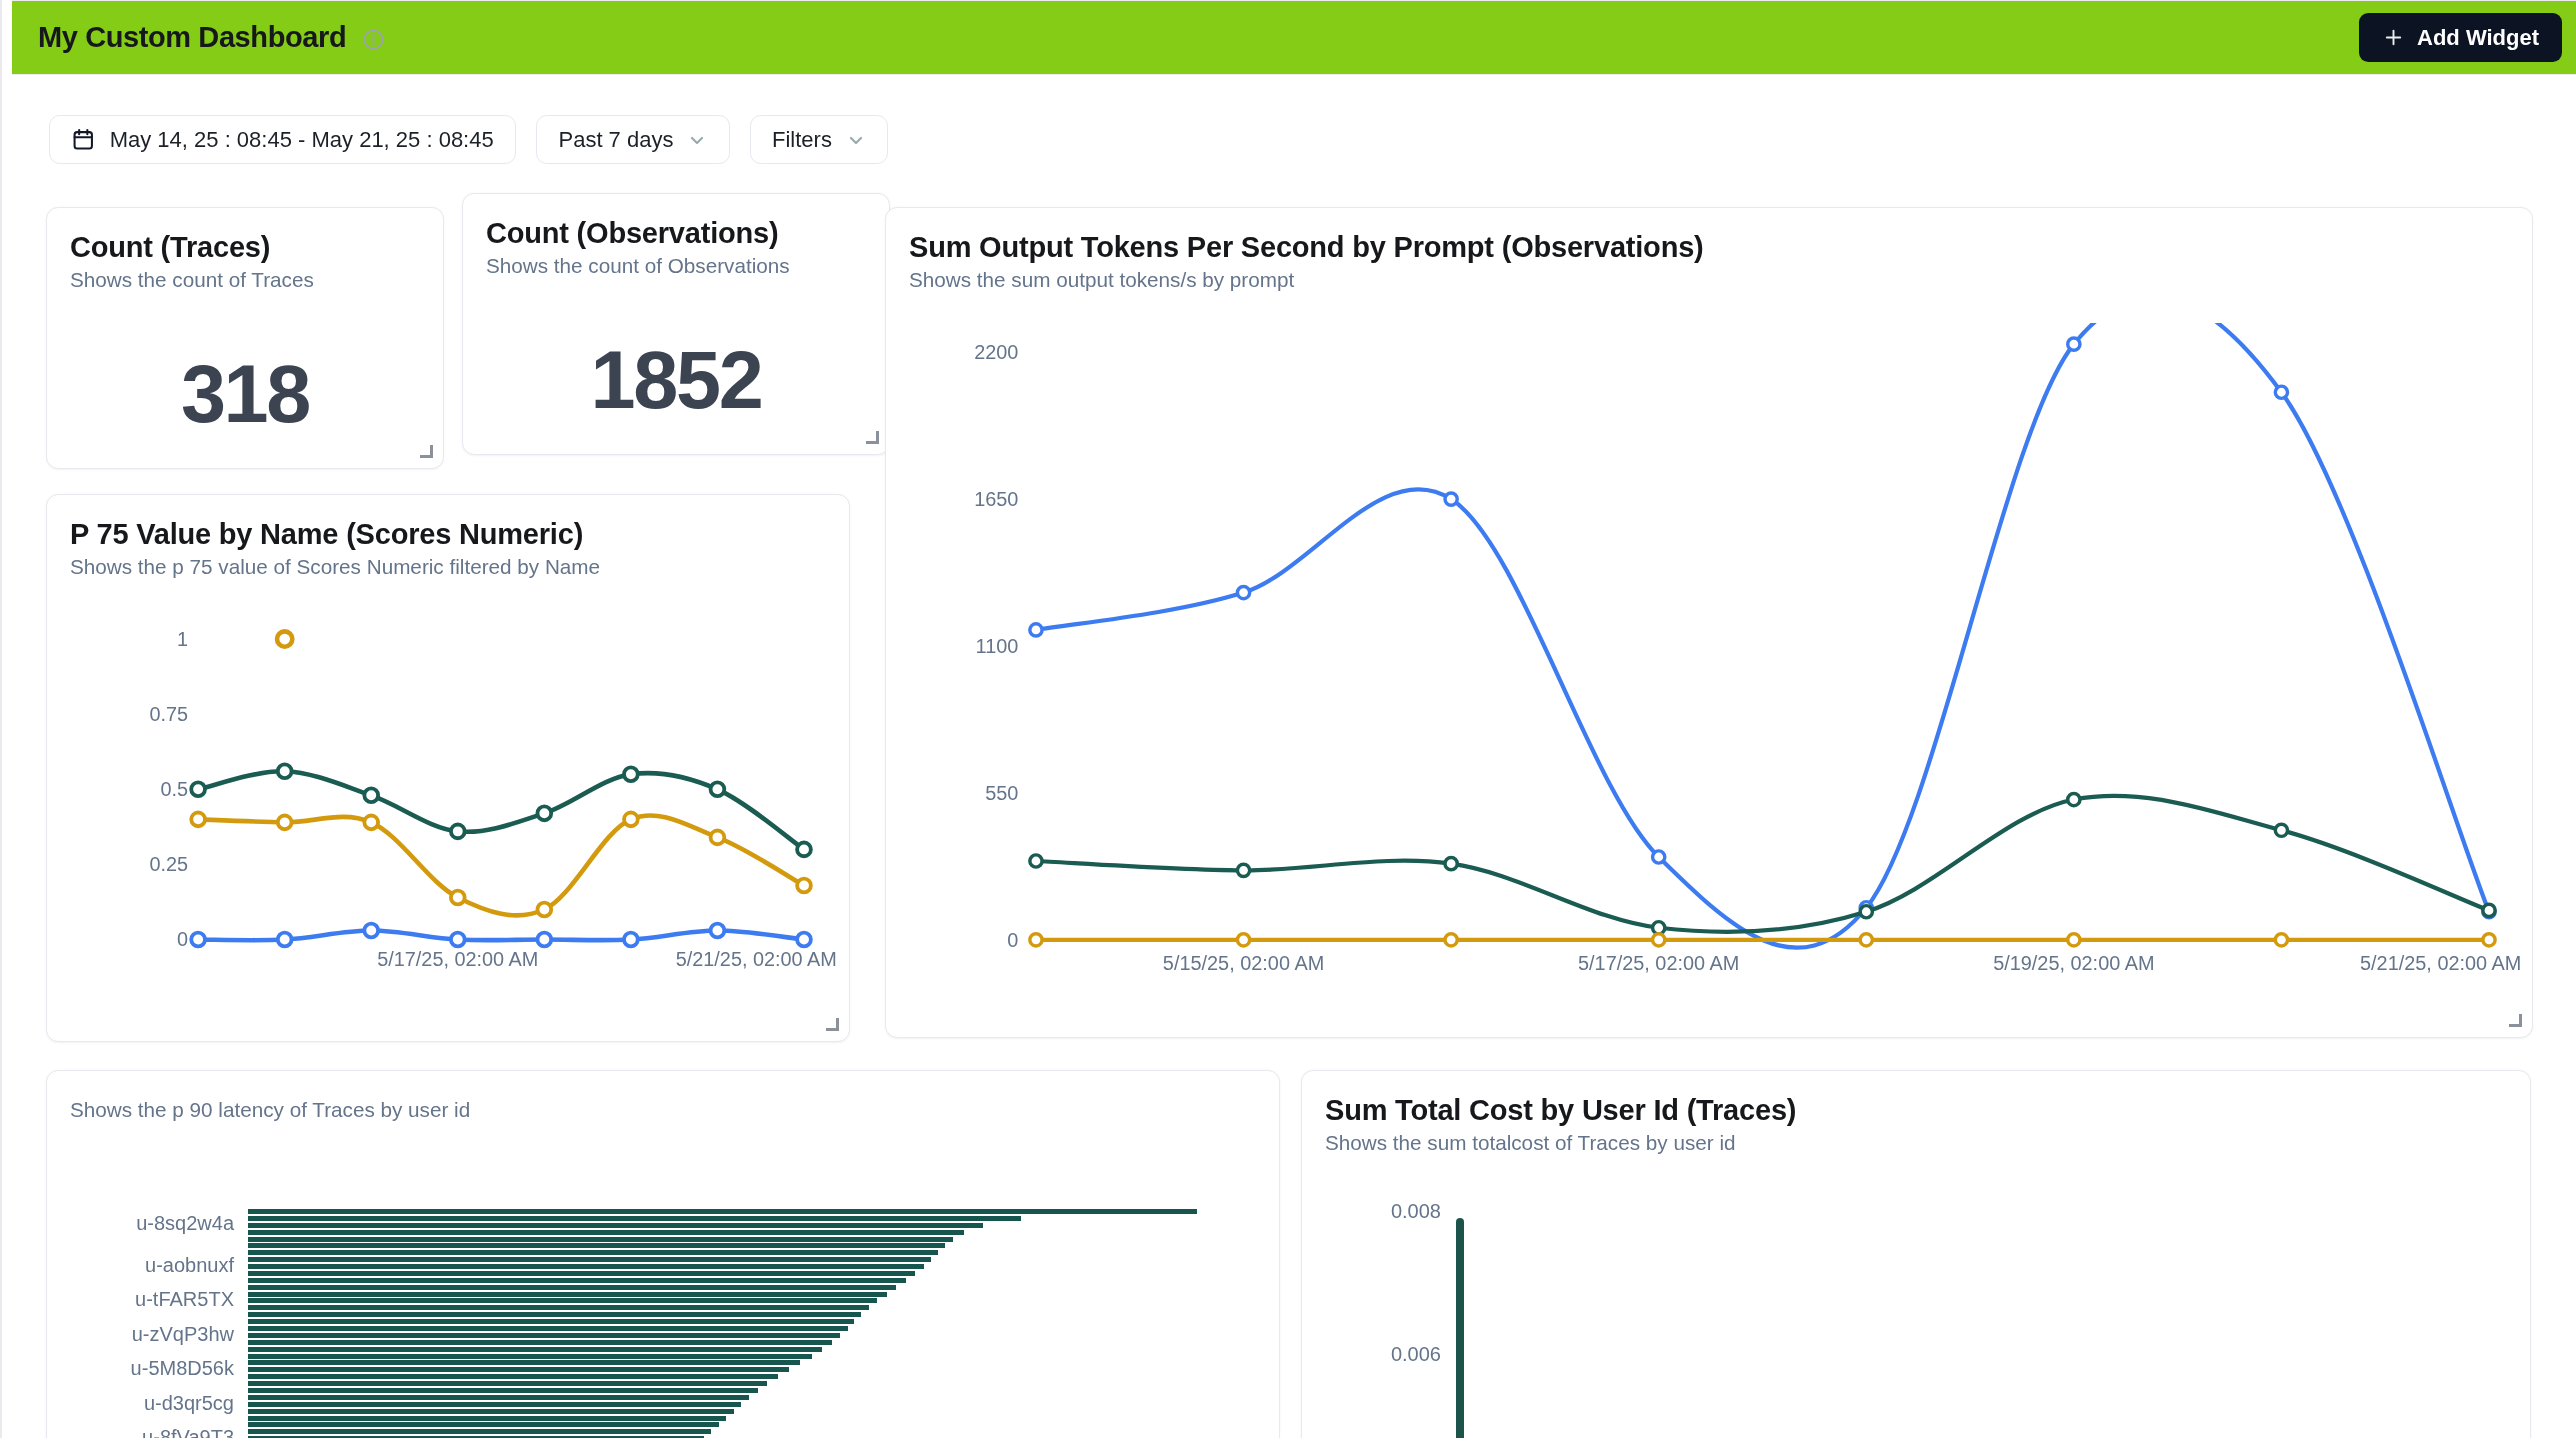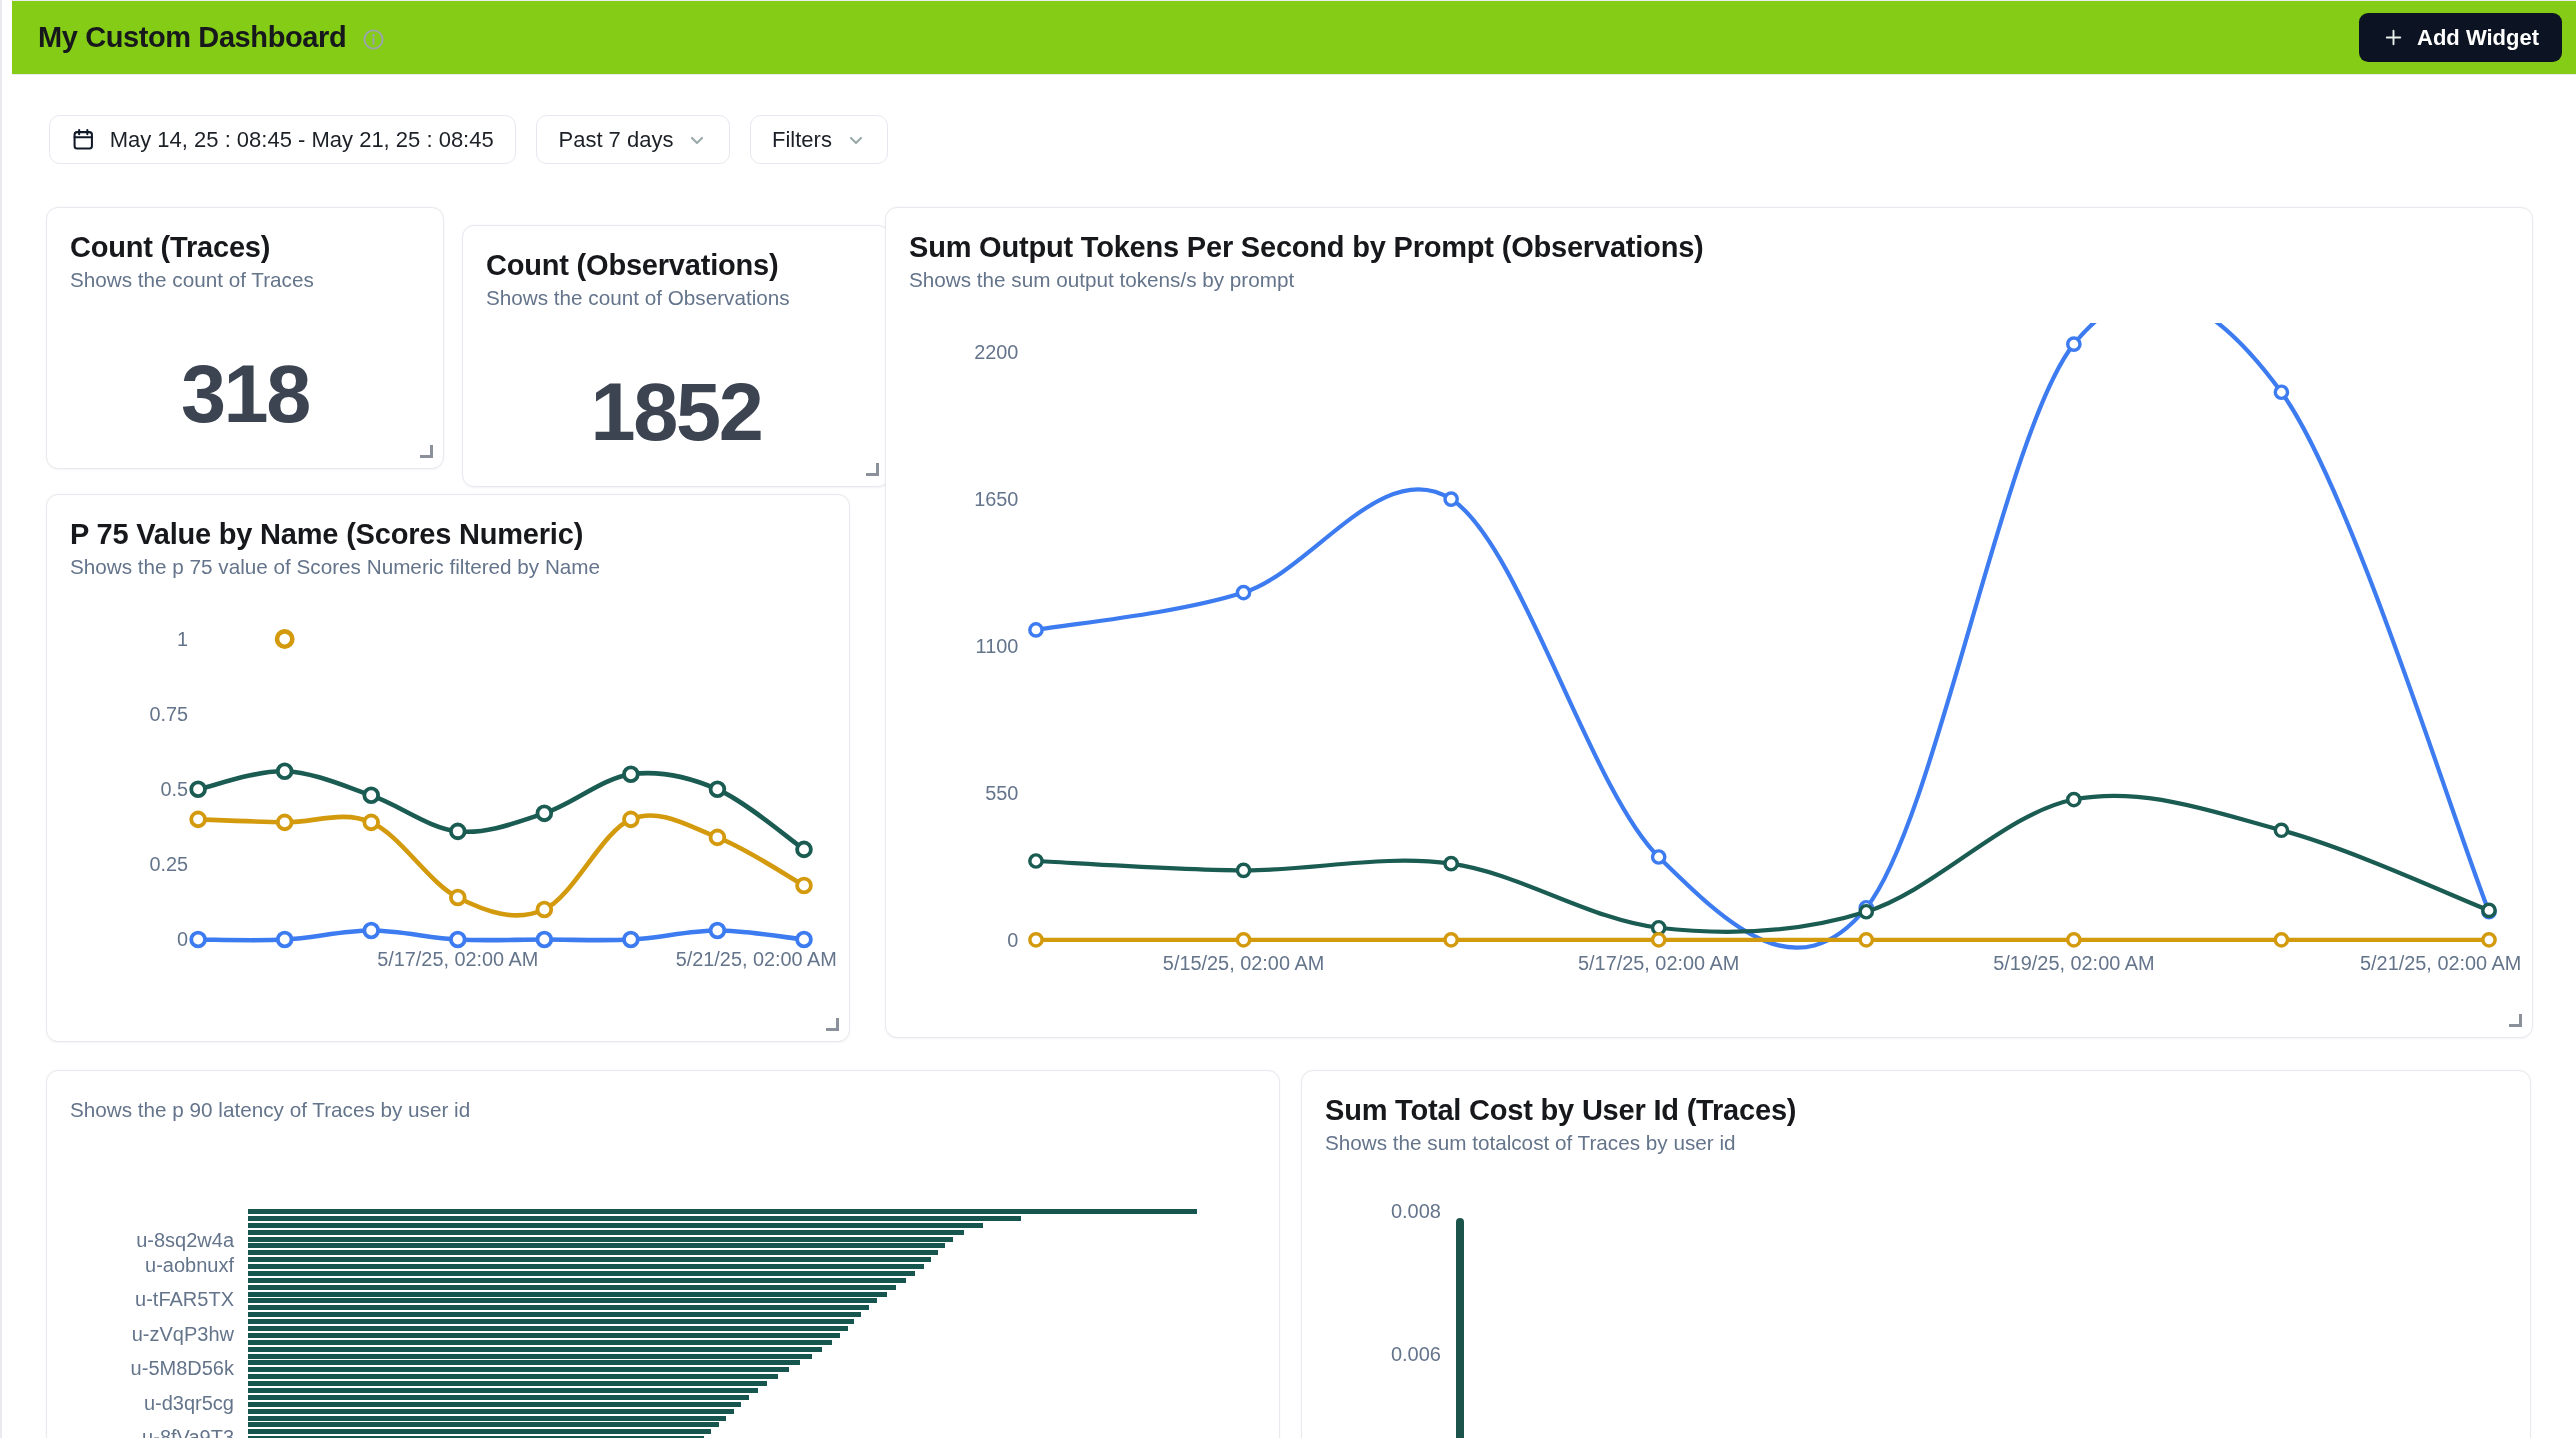--- a/index.html
+++ b/index.html
@@ -28,21 +28,21 @@
   .card{position:absolute;background:#fff;border:1.5px solid #e7e9ef;border-radius:12.2px;
     box-shadow:0 0.8px 2.3px rgba(16,24,40,.05);padding:23px;overflow:hidden}
   .card h2{font-size:29px;font-weight:600;color:#17181c;letter-spacing:-0.2px;white-space:nowrap}
   .card .sub{margin-top:4px;font-size:20.7px;color:#64748b;white-space:nowrap}
   .big-number{position:absolute;left:0;right:0;top:140px;text-align:center;
     font-size:81px;font-weight:800;color:#3c4452;letter-spacing:-2.3px}
   .resize-handle{position:absolute;right:10px;bottom:10px;width:13px;height:13px;
     border-right:3.1px solid #646c7a;border-bottom:3.1px solid #646c7a;opacity:.75;cursor:nwse-resize}
 
   #card-count-traces{left:46px;top:207px;width:398px;height:262px}
-  #card-count-observations{left:462px;top:225px;width:428px;height:262px}
+  #card-count-observations{left:462px;top:193px;width:428px;height:262px}
   #card-tokens{left:885px;top:207px;width:1648px;height:831px}
   #card-p75{left:46px;top:494px;width:804px;height:548px}
   #card-p90{left:46px;top:1070px;width:1234px;height:582px}
   #card-cost{left:1301px;top:1070px;width:1230px;height:582px}
 
   
   .chart-host{position:absolute;left:0;top:115px}
   #host-tokens{width:1645px;height:698px}
   #host-p75{width:800px;height:419px}
   #host-p90{width:1190px;height:465px}
@@ -241,21 +241,21 @@
       <div class="bar-h" style="left: 201px; top: 188px; width: 530px; background: rgb(23, 86, 78);"></div>
       <div class="bar-h" style="left: 201px; top: 195px; width: 519px; background: rgb(23, 86, 78);"></div>
       <div class="bar-h" style="left: 201px; top: 202px; width: 510px; background: rgb(23, 86, 78);"></div>
       <div class="bar-h" style="left: 201px; top: 209px; width: 501px; background: rgb(23, 86, 78);"></div>
       <div class="bar-h" style="left: 201px; top: 216px; width: 493px; background: rgb(23, 86, 78);"></div>
       <div class="bar-h" style="left: 201px; top: 223px; width: 486px; background: rgb(23, 86, 78);"></div>
       <div class="bar-h" style="left: 201px; top: 230px; width: 478px; background: rgb(23, 86, 78);"></div>
       <div class="bar-h" style="left: 201px; top: 236px; width: 471px; background: rgb(23, 86, 78);"></div>
       <div class="bar-h" style="left: 201px; top: 243px; width: 463px; background: rgb(23, 86, 78);"></div>
       <div class="bar-h" style="left: 201px; top: 250px; width: 456px; background: rgb(23, 86, 78);"></div>
-      <div class="bar-label" style="width: 187px; top: 54px;">u-8sq2w4a</div>
+      <div class="bar-label" style="width: 187px; top: 37px;">u-8sq2w4a</div>
       <div class="bar-label" style="width: 187px; top: 79px;">u-aobnuxf</div>
       <div class="bar-label" style="width: 187px; top: 113px;">u-tFAR5TX</div>
       <div class="bar-label" style="width: 187px; top: 148px;">u-zVqP3hw</div>
       <div class="bar-label" style="width: 187px; top: 182px;">u-5M8D56k</div>
       <div class="bar-label" style="width: 187px; top: 217px;">u-d3qr5cg</div>
       <div class="bar-label" style="width: 187px; top: 251px;">u-8fVa9T3</div>
     </div>
 </section>
 
 <section class="card" id="card-cost">

